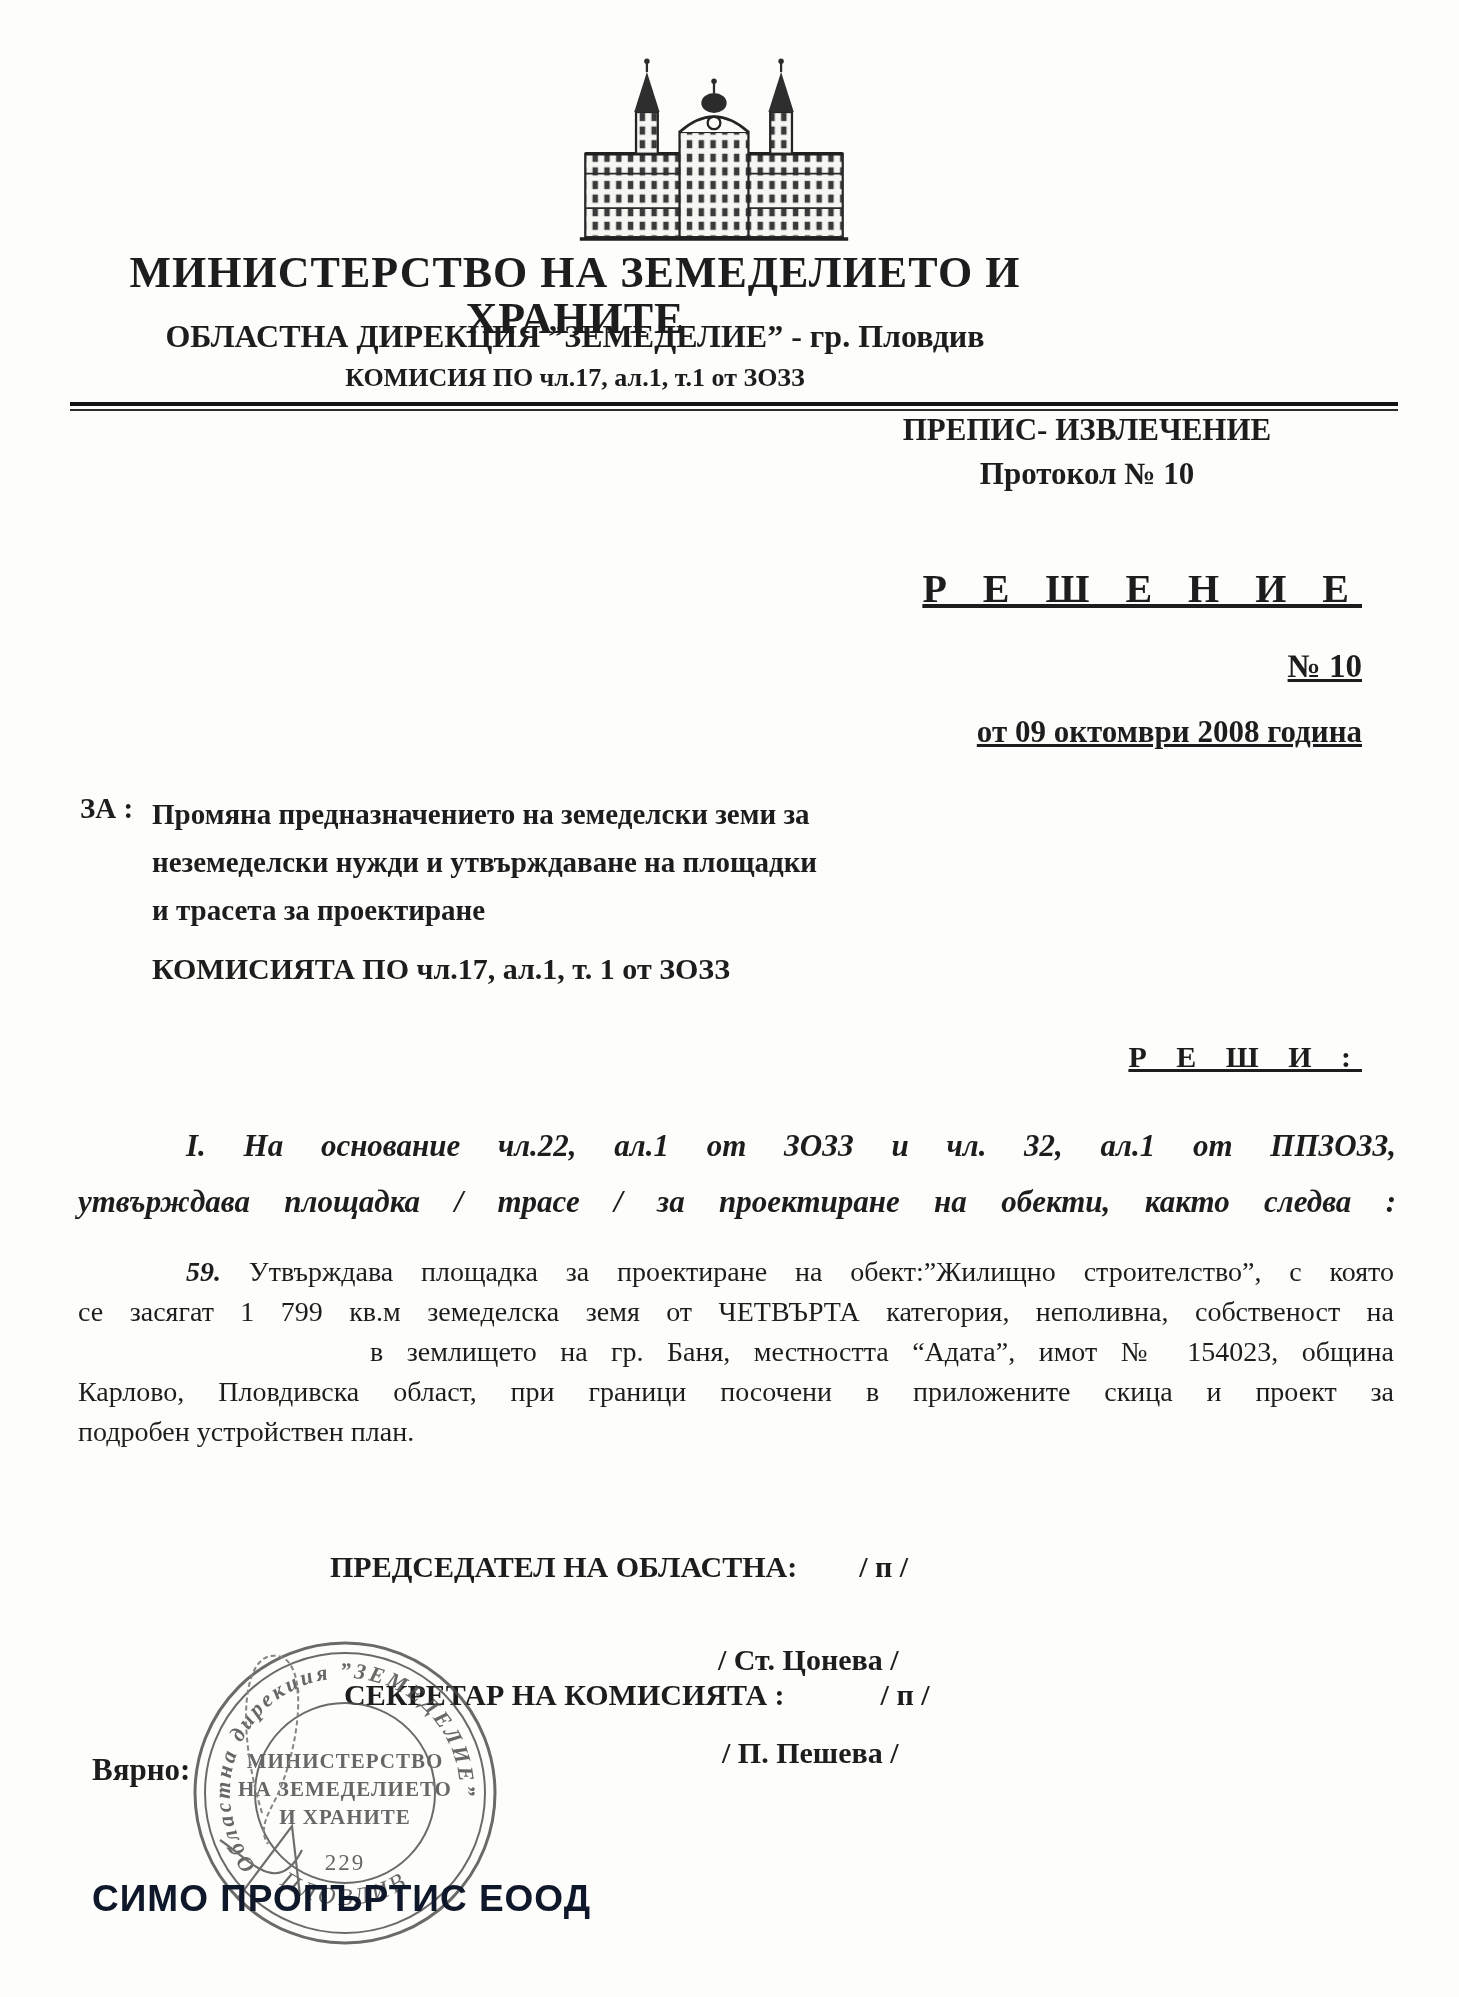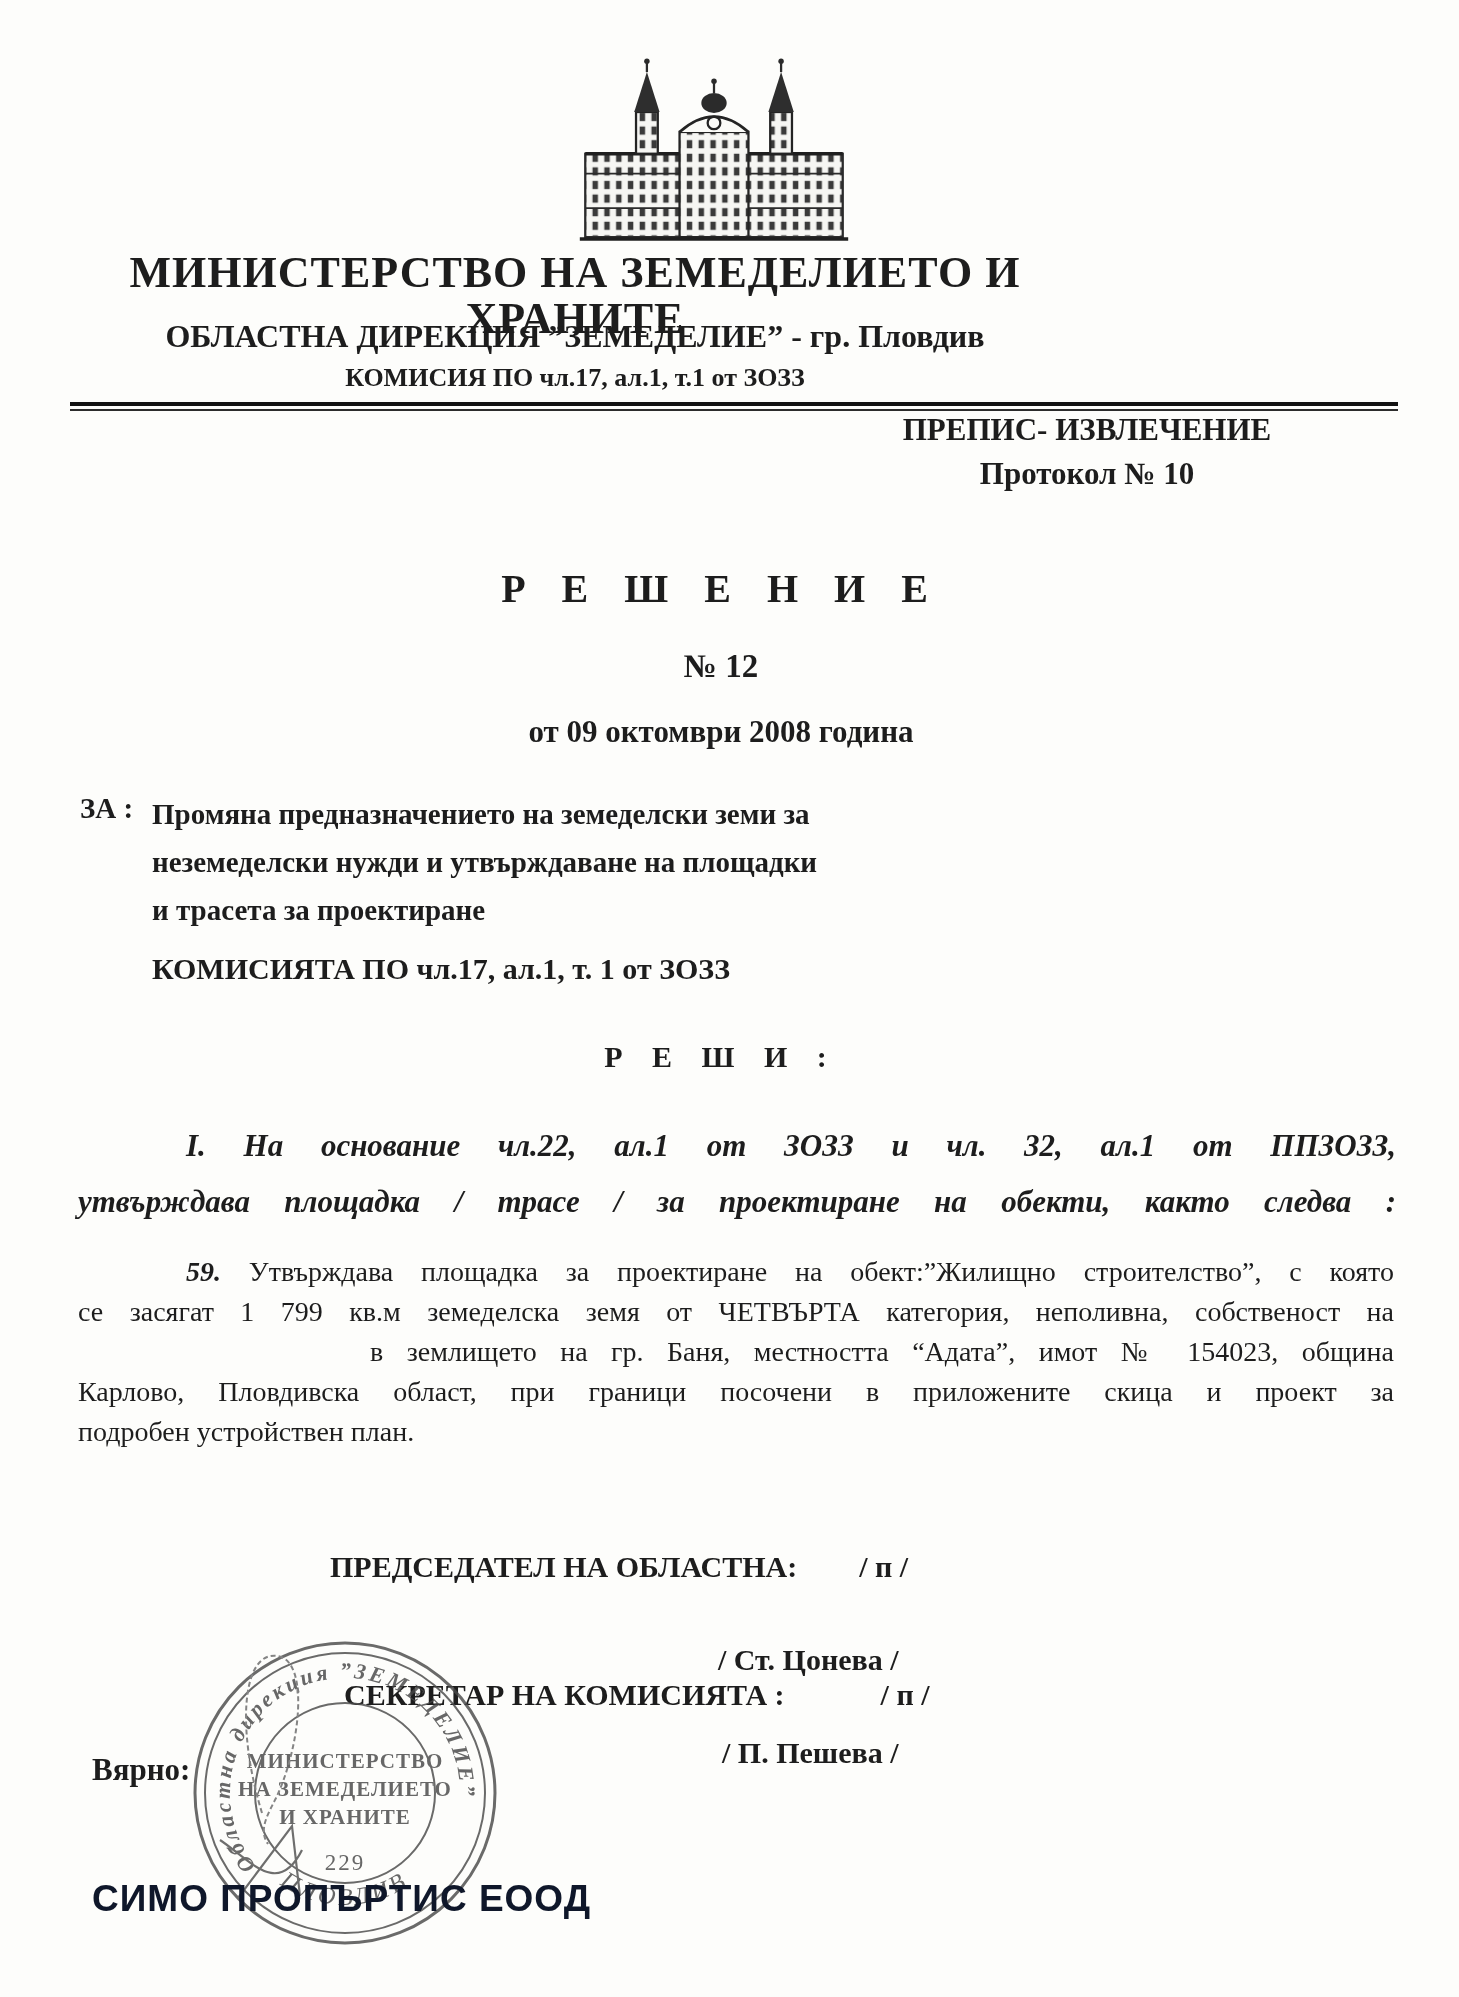--- a/index.html
+++ b/index.html
@@ -14,21 +14,21 @@
   .hdr{left:70px;width:1010px;text-align:center;font-weight:bold;line-height:1.05;}
   .hdr-ministry{top:250px;font-size:44px;letter-spacing:1px;}
   .hdr-directorate{top:320px;font-size:32px;}
   .hdr-commission{top:364px;font-size:26px;}
   .rule-thick{left:70px;top:402px;width:1328px;height:4px;background:#121212;}
   .rule-thin{left:70px;top:409px;width:1328px;height:2px;background:#2c2c2c;}
   
   .copy{right:62px;width:620px;text-align:center;font-weight:bold;font-size:31px;line-height:1.0;}
   .copy-1{top:414px;} .copy-2{top:458px;} .copy-3{top:502px;}
   
-  .cblock{left:56px;width:1330px;text-align:center;font-weight:bold;}
+  .cblock{left:32px;width:1330px;text-align:right;font-weight:bold;text-decoration:underline;}
   .dec-title{top:565px;font-size:40px;letter-spacing:13px;}
   .dec-number{top:648px;font-size:33px;}
   .dec-date{top:714px;font-size:31px;}
   
   .za-label{left:80px;top:792px;font-size:29px;font-weight:bold;}
   .za-text{left:152px;top:790px;width:770px;font-size:29px;font-weight:bold;line-height:48px;}
   .commission2{left:152px;top:952px;font-size:30px;font-weight:bold;}
   .reshi{top:1040px;font-size:30px;letter-spacing:11px;}
   
   .basis{left:78px;top:1118px;width:1318px;font-size:31px;font-weight:bold;font-style:italic;line-height:56px;}
@@ -103,21 +103,21 @@
   <div class="abs hdr hdr-ministry">МИНИСТЕРСТВО НА ЗЕМЕДЕЛИЕТО И ХРАНИТЕ</div>
   <div class="abs hdr hdr-directorate">ОБЛАСТНА ДИРЕКЦИЯ  ”ЗЕМЕДЕЛИЕ” - гр. Пловдив</div>
   <div class="abs hdr hdr-commission">КОМИСИЯ ПО чл.17, ал.1, т.1 от ЗОЗЗ</div>
   <div class="abs rule-thick"></div>
   <div class="abs rule-thin"></div>
 
   <div class="abs copy copy-1">ПРЕПИС- ИЗВЛЕЧЕНИЕ</div>
   <div class="abs copy copy-2">Протокол № 10</div>
 
   <div class="abs cblock dec-title">Р Е Ш Е Н И Е</div>
-  <div class="abs cblock dec-number">№ 12</div>
+  <div class="abs cblock dec-number">№ 10</div>
   <div class="abs cblock dec-date">от 09 октомври 2008 година</div>
 
   <div class="abs za-label">ЗА :</div>
   <div class="abs za-text">
     <div>Промяна предназначението на земеделски земи за</div>
     <div>неземеделски нужди и утвърждаване на площадки</div>
     <div>и трасета за проектиране</div>
   </div>
 
   <div class="abs commission2">КОМИСИЯТА ПО чл.17, ал.1, т. 1 от ЗОЗЗ</div>

